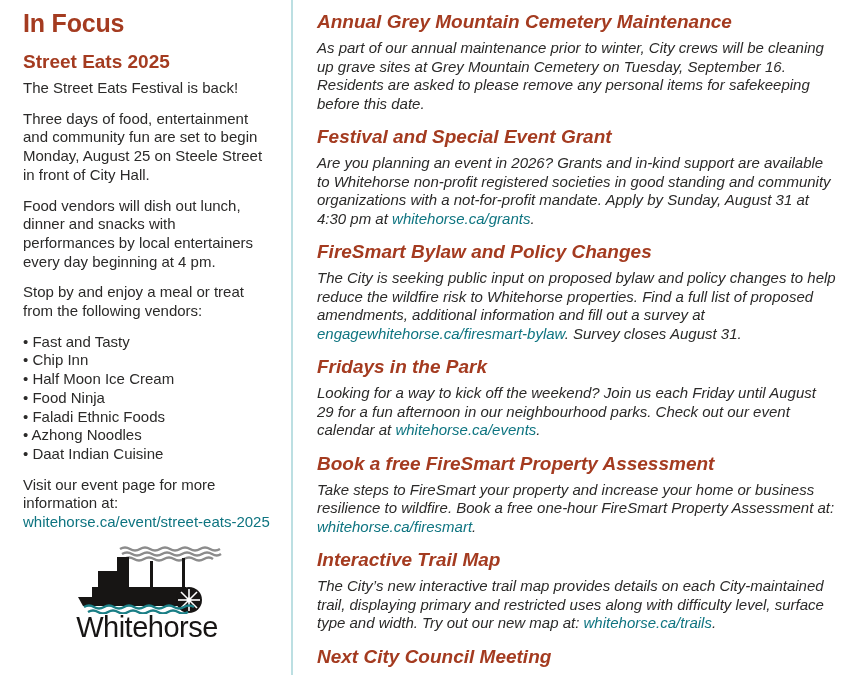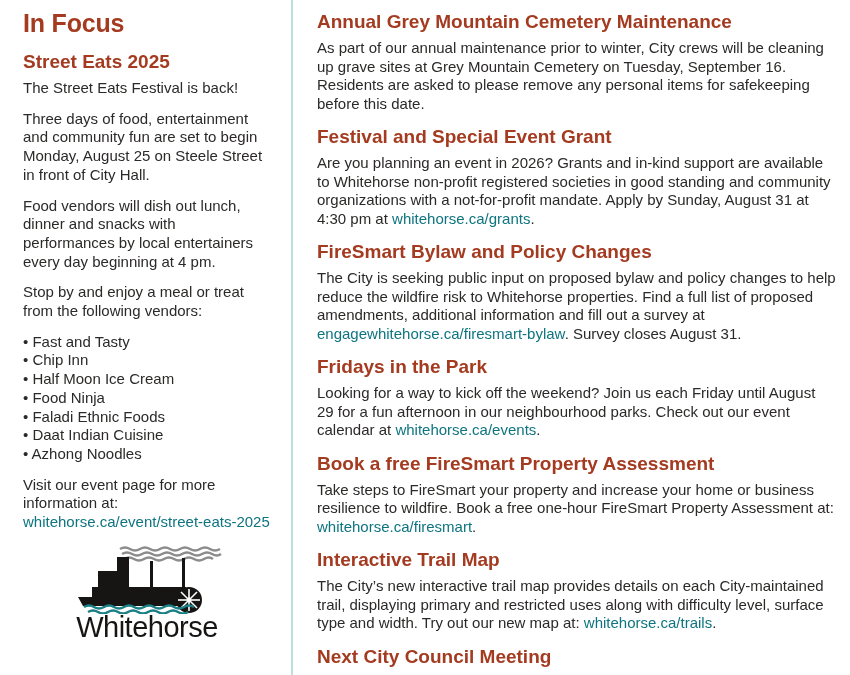--- a/index.html
+++ b/index.html
@@ -37,21 +37,21 @@
   .logo svg { display: block; margin: 0 auto; }
   .logo-word {
     font-size: 29px; font-weight: 400; color: #171514;
     letter-spacing: -0.5px; margin-top: -3px; text-align: center;
   }
 
   
   .divider { width: 2px; min-width: 2px; height: 675px; background: var(--divider, #bcdfe2); }
 
   
-  .right-col { flex: 1; box-sizing: border-box; padding: 10px 14px 8px 24px; }
+  .right-col { flex: 1; box-sizing: border-box; padding: 10px 14px 8px 24px; font-style: italic; }
   .section-heading {
     margin: 12px 0 6px; font-size: 19px; line-height: 23px; font-weight: 700;
     color: var(--red, #a43b20);
   }
   .news-section:first-child .section-heading { margin-top: 0; }
   .news-section .body { margin: 0; line-height: 18.5px; max-width: 520px; }
 </style>
 </head>
 <body>
 
@@ -67,22 +67,22 @@
         <p class="body">Food vendors will dish out lunch, dinner and snacks with performances by local entertainers every day beginning at 4 pm.</p>
         <p class="body">Stop by and enjoy a meal or treat from the following vendors:</p>
       </div>
 
     <div class="vendors" id="vendor-list">
         <div class="vendor">Fast and Tasty</div>
         <div class="vendor">Chip Inn</div>
         <div class="vendor">Half Moon Ice Cream</div>
         <div class="vendor">Food Ninja</div>
         <div class="vendor">Faladi Ethnic Foods</div>
+        <div class="vendor">Azhong Noodles</div>
         <div class="vendor">Daat Indian Cuisine</div>
-        <div class="vendor">Azhong Noodles</div>
       </div>
 
     <p class="body">Visit our event page for more information at: <a class="link" href="#">whitehorse.ca/event/street-eats-2025</a></p>
 
     <div class="logo">
       <svg width="170" height="70" viewBox="0 0 170 70">
 
         <g stroke="#8c8c8c" stroke-width="2.4" fill="none">
           <path d="M58 5 q5 -3 10 0 t10 0 t10 0 t10 0 t10 0 t10 0 t10 0 t10 0 t10 0 t10 0"></path>
           <path d="M60 10 q5 -3 10 0 t10 0 t10 0 t10 0 t10 0 t10 0 t10 0 t10 0 t10 0 t9 0"></path>

